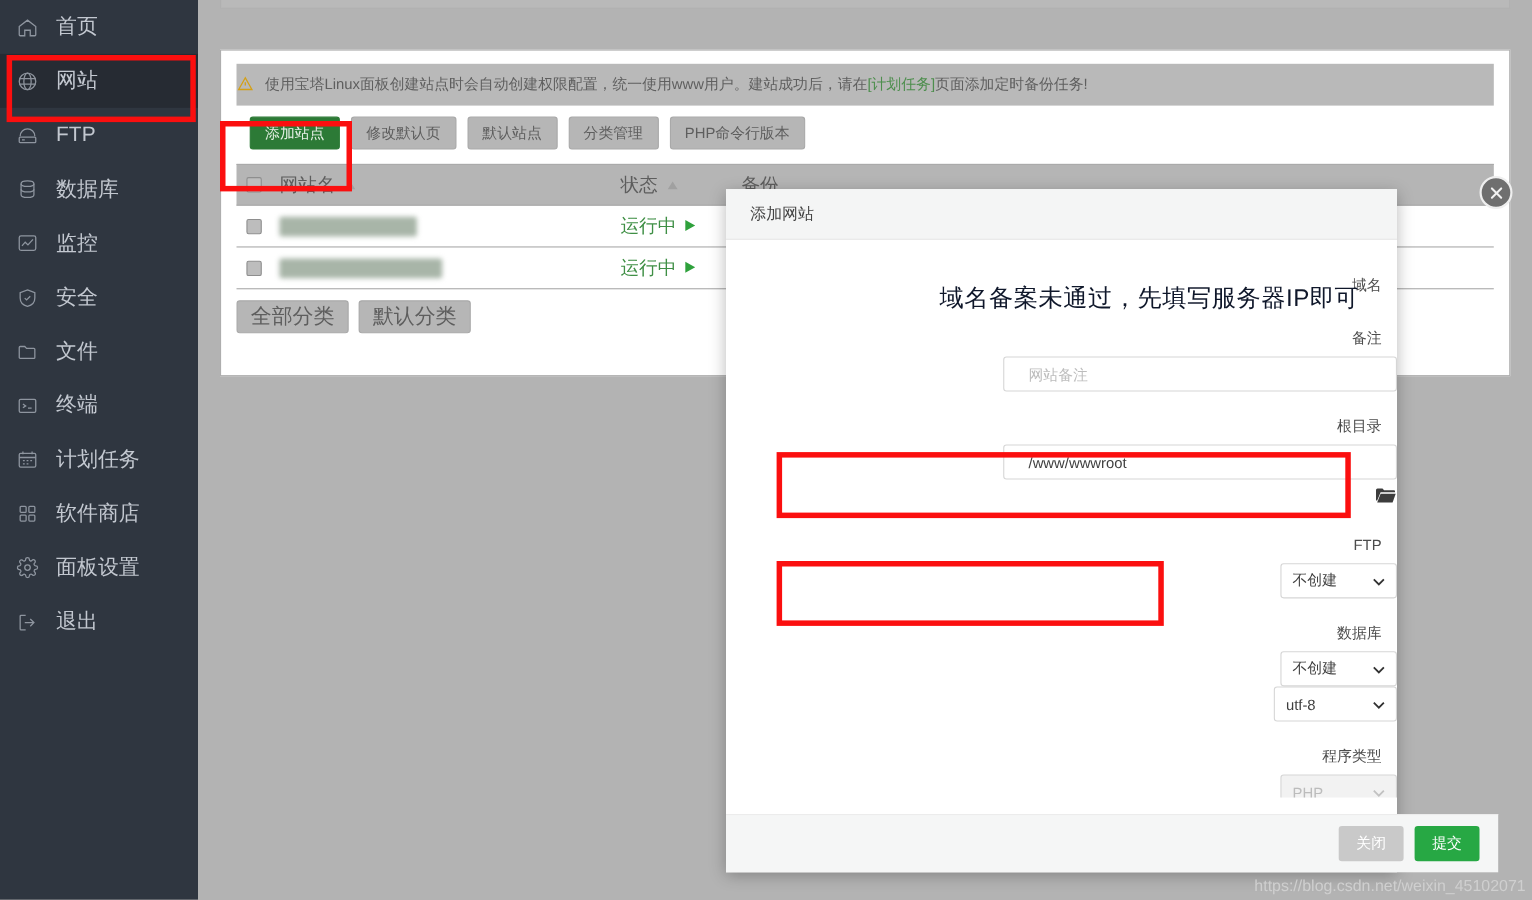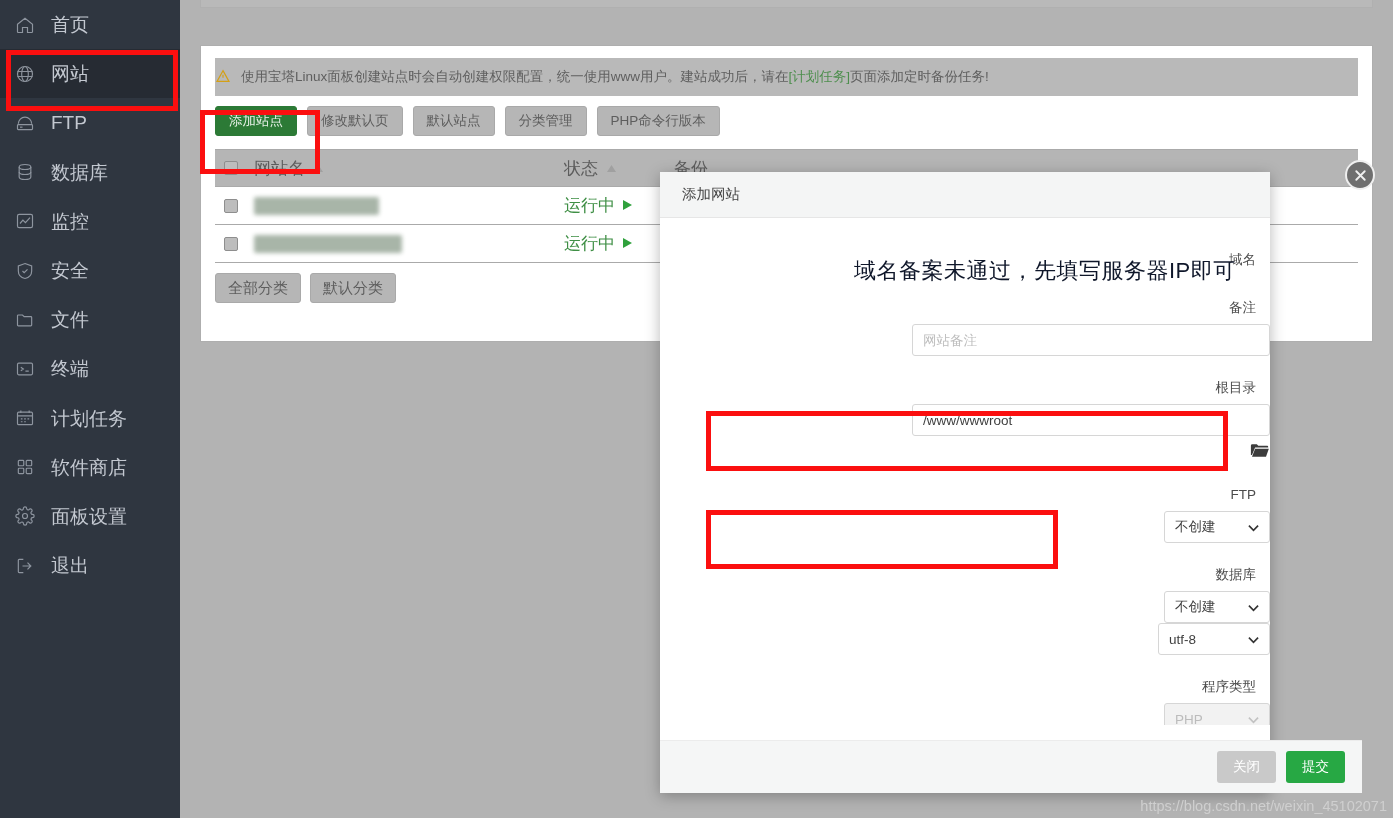--- a/index.html
+++ b/index.html
@@ -90,20 +90,21 @@
     border-radius: 3px;
     margin-right: 10px;
     display: flex; align-items: center;
     cursor: pointer;
     white-space: nowrap;
   }
   .btn.primary {
     background: #2c7a36;
     border-color: #2c7a36;
     color: #e6f0e6;
+    margin-left: 12px;
   }
 
   
   .tbl { margin: 13px 14px 0 14px; }
   .tbl-head, .tbl-row {
     display: flex; align-items: center;
     height: 38px;
     border-bottom: 1px solid #aaa;
     font-size: 17px;
     color: #5d5d5d;
@@ -132,21 +133,21 @@
   .run .tri { margin-left: 7px; }
   .nobak { color: #3f8f45; }
 
   .catbar { margin: 10px 0 0 14px; display: flex; }
   .catbtn {
     height: 30px; padding: 0 12px;
     border: 1px solid #a9a9a9;
     background: #b6b6b6;
     color: #5e5e5e;
     border-radius: 3px;
-    font-size: 15px;
+    font-size: 19px;
     margin-right: 9px;
     display: flex; align-items: center;
     cursor: pointer;
   }
 
   
   .redbox {
     position: absolute;
     border: 5px solid #fb0f0f;
     z-index: 60;
@@ -218,21 +219,21 @@
   }
   .ftxt .grip {
     position: absolute; right: 2px; bottom: 1px;
     color: #c9c9c9; font-size: 11px;
     transform: rotate(0deg);
   }
   .finput {
     width: 358px; height: 32px;
     border: 1px solid #d6d6d6;
     border-radius: 3px;
-    padding: 0 10px;
+    padding: 0 22px;
     font-size: 13.5px;
     color: #3f3f3f;
     line-height: 31px;
     background: #fff;
   }
   .finput.ph { color: #bdbdbd; }
   .fsel {
     height: 32px;
     border: 1px solid #d6d6d6;
     border-radius: 3px;

